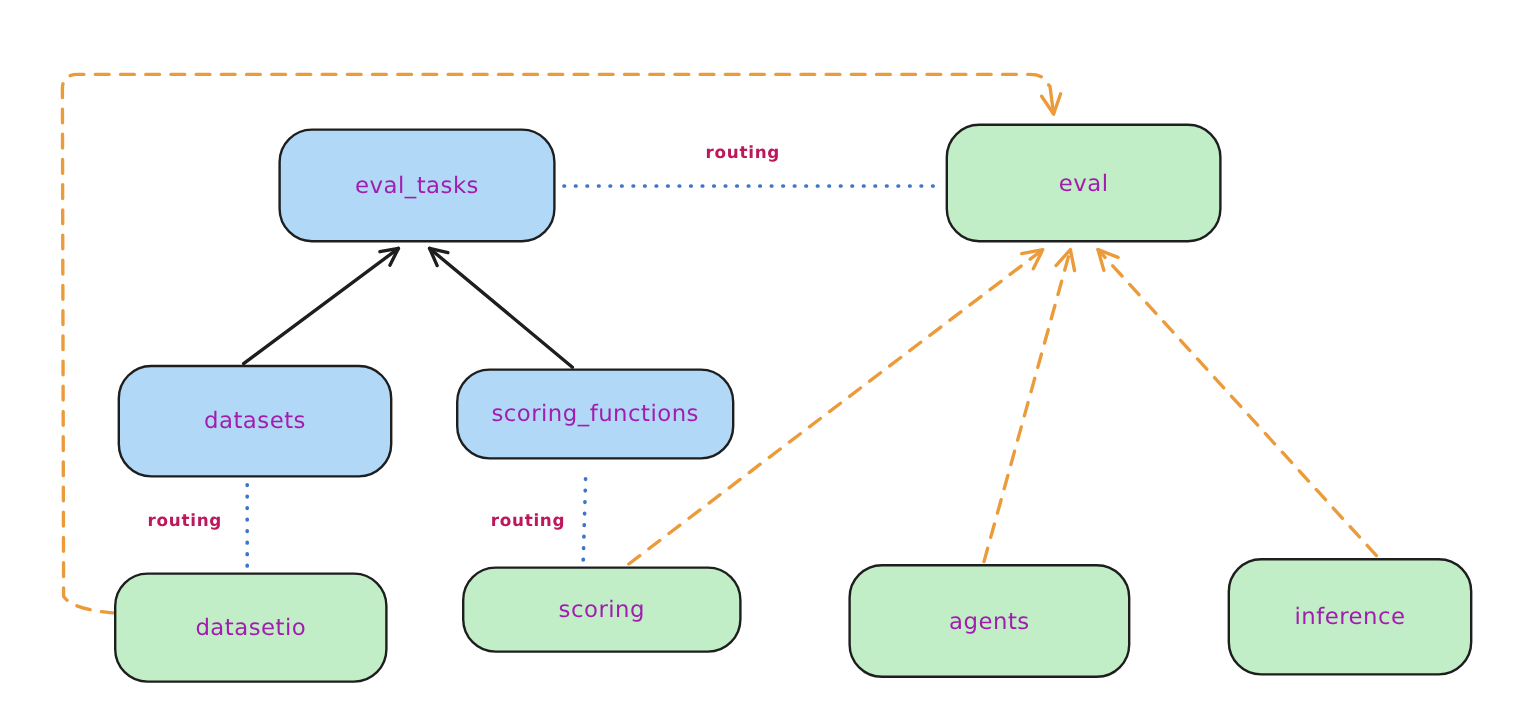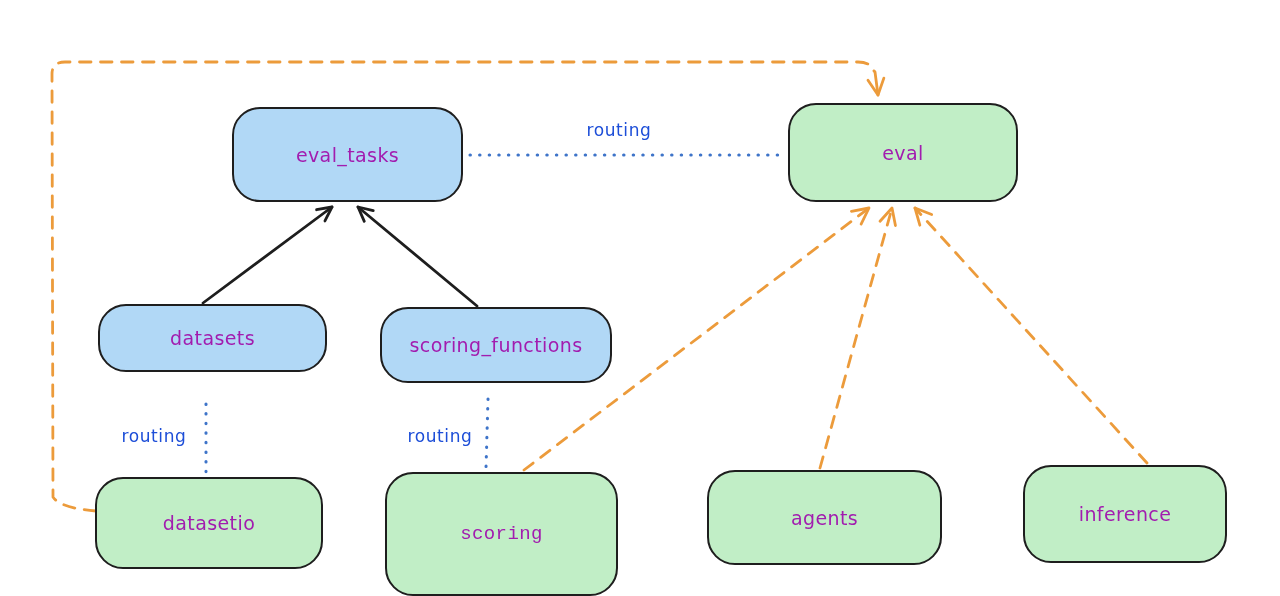--- a/index.html
+++ b/index.html
@@ -21,32 +21,32 @@
     font-size:19px;
     color:#a21caf;
     letter-spacing:0.4px;
     box-sizing:border-box;
   }
   .node.blue  { background:#b1d8f6; }
   .node.green { background:#c1eec6; }
 
   #n-eval_tasks        { left:232px; top:107px;  width:231px; height:95px; }
   #n-eval              { left:788px; top:103px;  width:230px; height:99px; }
-  #n-datasets          { left:98px;  top:304px;  width:229px; height:68px; }
+  #n-datasets          { left:98px;  top:304px;  width:229px; height:94px; }
   #n-scoring_functions { left:380px; top:307px;  width:232px; height:76px; }
   #n-datasetio         { left:95px;  top:477px;  width:228px; height:92px;text-align:center; }
-  #n-scoring           { left:385px; top:472px;  width:233px; height:124px;font-family:Liberation Mono, monospace; }
+  #n-scoring           { left:385px; top:472px;  width:233px; height:72px; }
   #n-agents            { left:707px; top:470px;  width:235px; height:95px; }
   #n-inference         { left:1023px;top:465px;  width:204px; height:98px; }
 
   .edge-label {
     position:absolute;
-    color:#1d4ed8;
-    font-size:17px;
-    font-weight:400;
+    color:#be185d;
+    font-size:14px;
+    font-weight:700;
     letter-spacing:0.6px;
     white-space:nowrap;
   }
   #lbl-routing-top  { left:578px; top:120px; width:82px; text-align:center; }
   #lbl-routing-left { left:113px; top:426px; width:82px; text-align:center; }
   #lbl-routing-mid  { left:399px; top:426px; width:82px; text-align:center; }
 </style>
 </head>
 <body>
 

